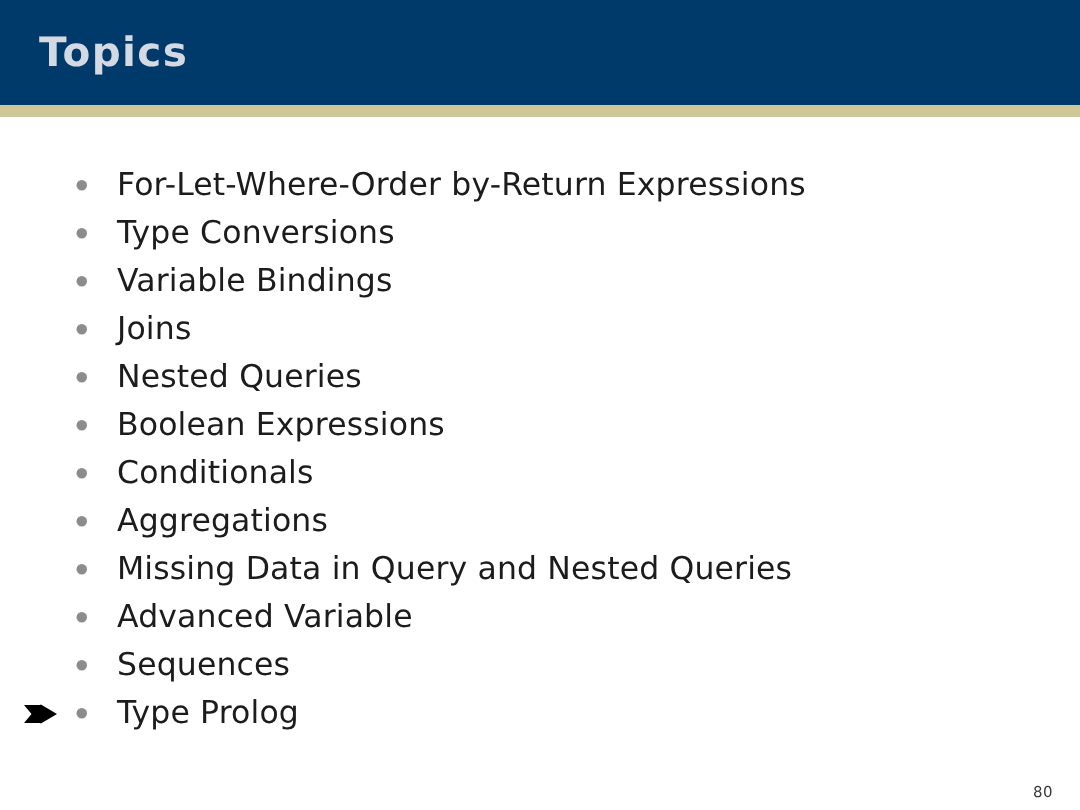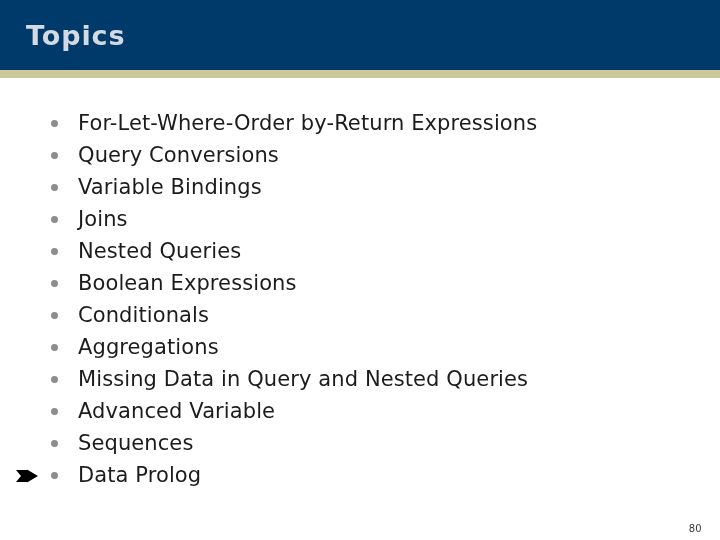--- a/index.html
+++ b/index.html
@@ -129,21 +129,21 @@
   <div class="header-rule"></div>
 
   <div class="body-area">
     <div class="bullet-list" id="bullet-list">
         <div class="bullet-row">
           <span class="bullet-marker"></span>
           <span class="bullet-text">For-Let-Where-Order by-Return Expressions</span>
         </div>
         <div class="bullet-row">
           <span class="bullet-marker"></span>
-          <span class="bullet-text">Query Conversions</span>
+          <span class="bullet-text">Type Conversions</span>
         </div>
         <div class="bullet-row">
           <span class="bullet-marker"></span>
           <span class="bullet-text">Variable Bindings</span>
         </div>
         <div class="bullet-row">
           <span class="bullet-marker"></span>
           <span class="bullet-text">Joins</span>
         </div>
         <div class="bullet-row">
@@ -172,20 +172,20 @@
         </div>
         <div class="bullet-row">
           <span class="bullet-marker"></span>
           <span class="bullet-text">Sequences</span>
         </div>
         <div class="bullet-row">
           <svg class="row-arrow" viewBox="0 0 22 14">
             <path d="M0 1 L11 1 L11 0.5 L22 7 L11 13.5 L11 13 L0 13 L5 7 Z" fill="#000000"></path>
           </svg>
           <span class="bullet-marker"></span>
-          <span class="bullet-text">Data Prolog</span>
+          <span class="bullet-text">Type Prolog</span>
         </div>
       </div>
   </div>
 
   <div class="page-number">80</div>
 
 </div>
 
 </body></html>

